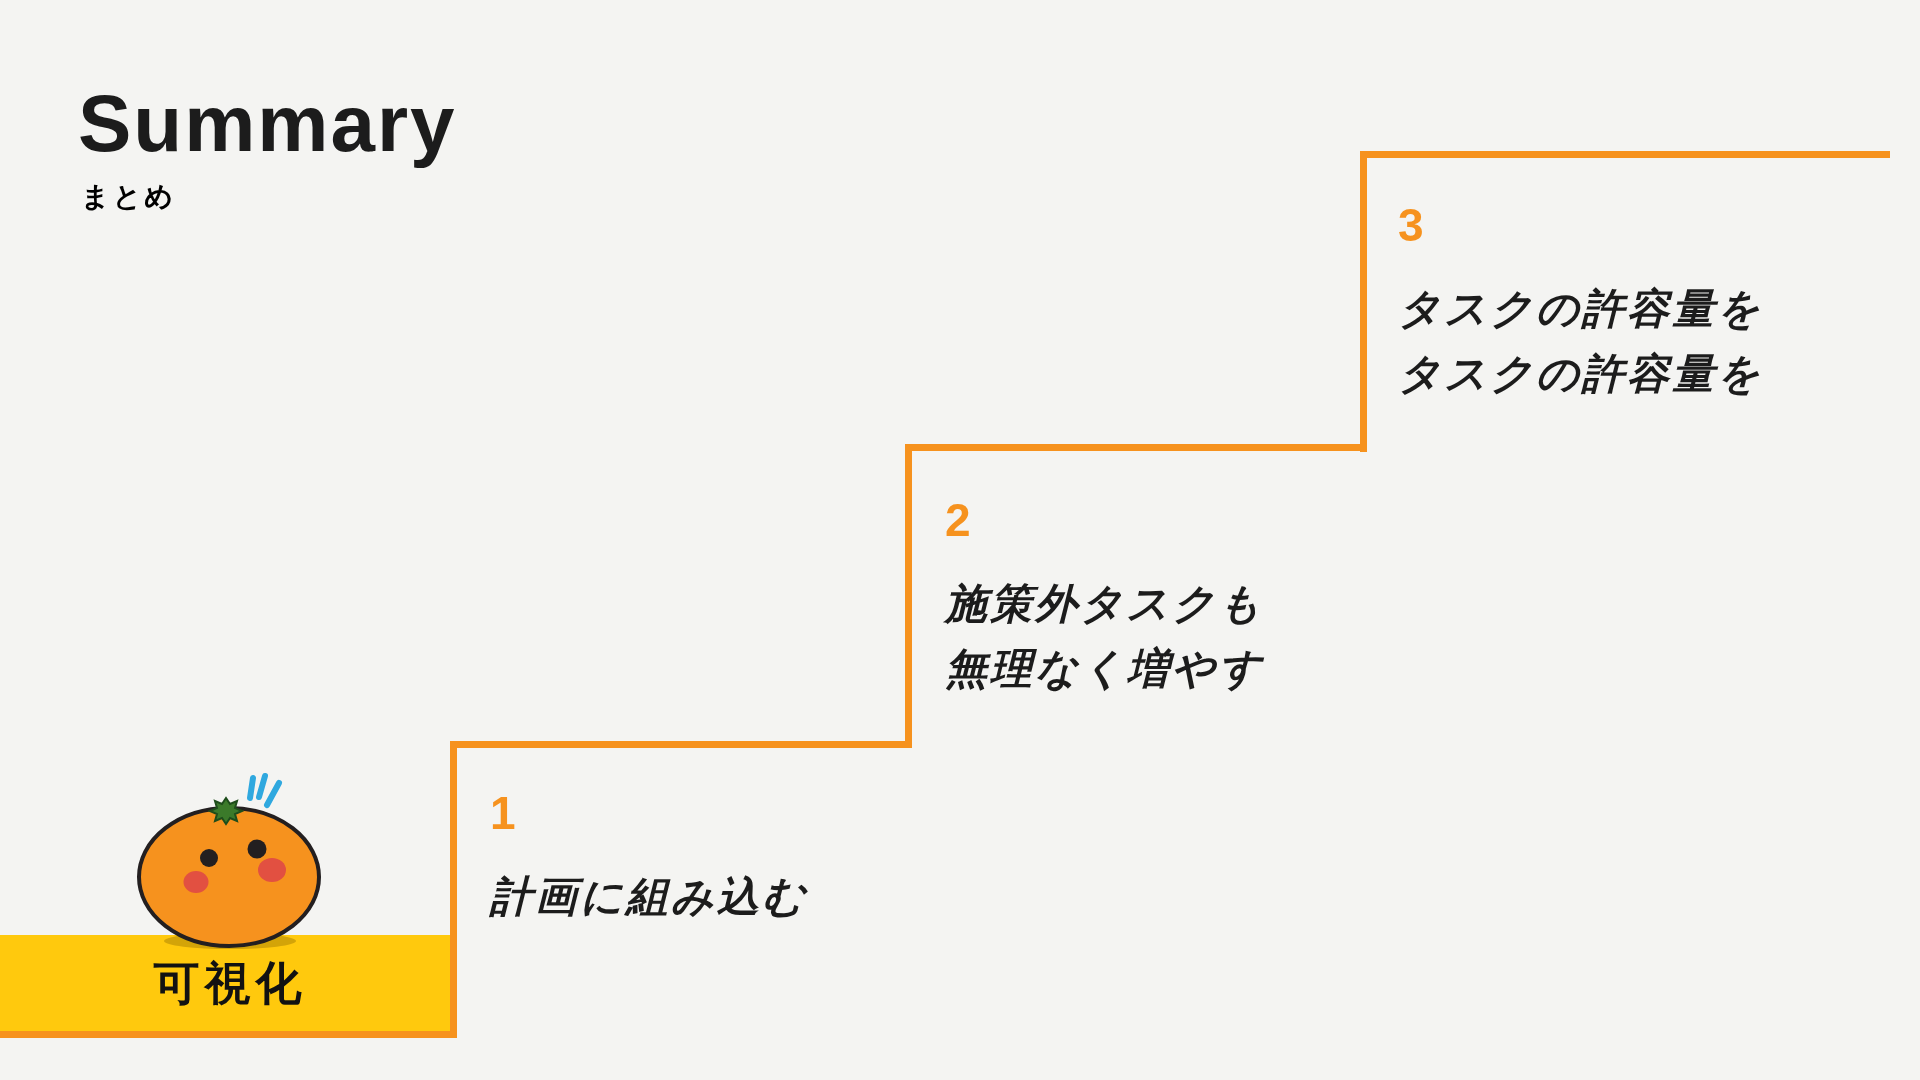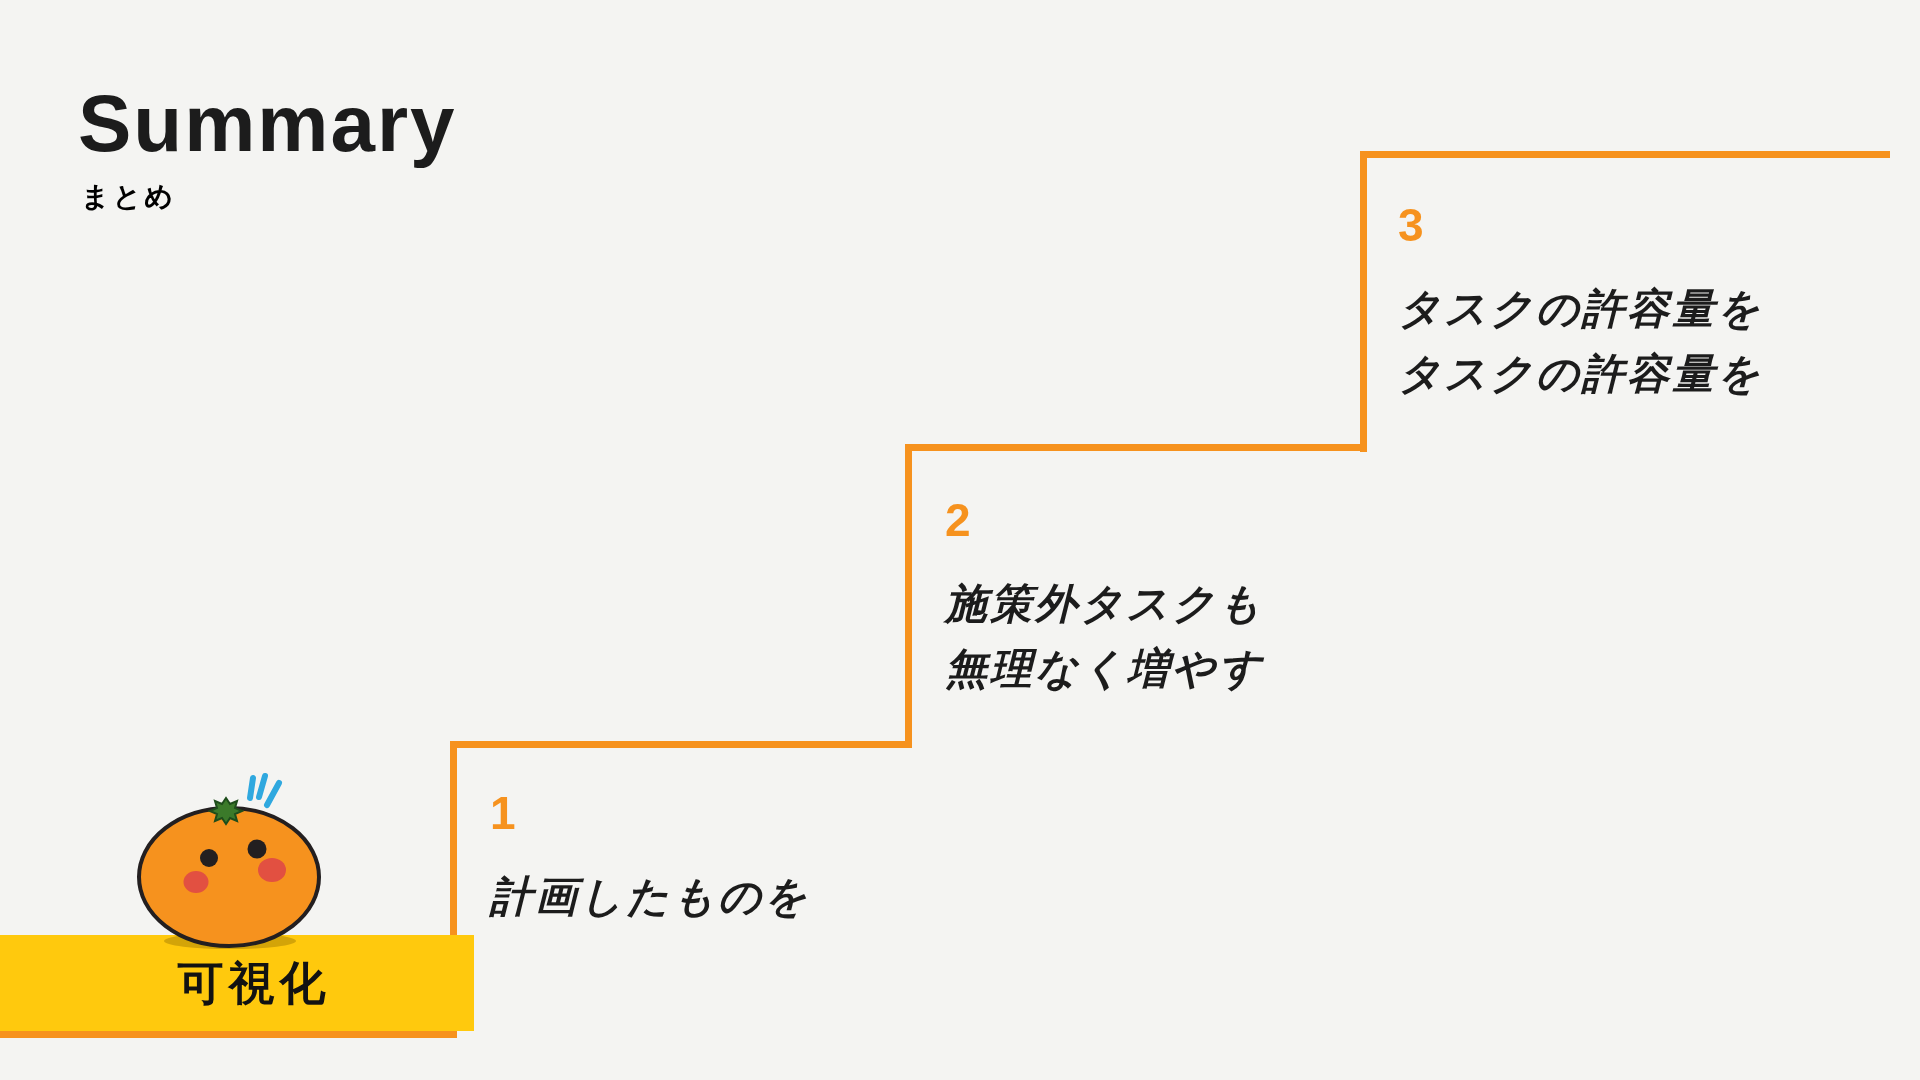--- a/index.html
+++ b/index.html
@@ -47,21 +47,21 @@
     line-height: 1.55; letter-spacing: 3px; white-space: nowrap; font-style: italic;
   }
   .step1 { left: 490px;  top: 790px; }
   .step2 { left: 945px;  top: 497px; }
   .step3 { left: 1398px; top: 202px; }
 
   .base-box {
     position: absolute; left: 0; top: 935px;
     width: 450px; height: 96px;
     background: #FFC90D;
-    display: flex; align-items: center; justify-content: center; padding-left: 24px;
+    display: flex; align-items: center; justify-content: center;
   }
   .base-label {
     font-size: 46px; font-weight: 800; color: #121212;
     letter-spacing: 5px; padding-left: 10px; line-height: 1;
   }
   .mascot {
     position: absolute; left: 128px; top: 770px;
     width: 204px; height: 180px;
   }
 </style>
@@ -101,21 +101,21 @@
 
     <g stroke="#2FA8DF" stroke-width="6" stroke-linecap="round" fill="none">
       <path d="M125 8  L122 28"></path>
       <path d="M137 6  L131 27"></path>
       <path d="M151 13 L139 35"></path>
     </g>
   </svg>
 
   <div class="step-block step1">
     <div class="step-number">1</div>
-    <div class="step-line">計画したものを</div>
+    <div class="step-line">計画に組み込む</div>
   </div>
 
   <div class="step-block step2">
     <div class="step-number">2</div>
     <div class="step-line">施策外タスクも</div>
     <div class="step-line">無理なく増やす</div>
   </div>
 
   <div class="step-block step3">
     <div class="step-number">3</div>

